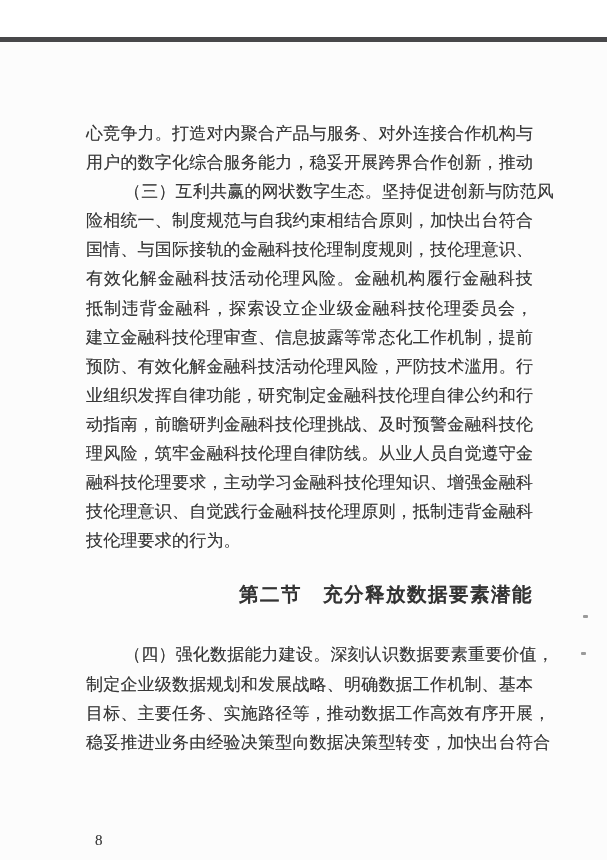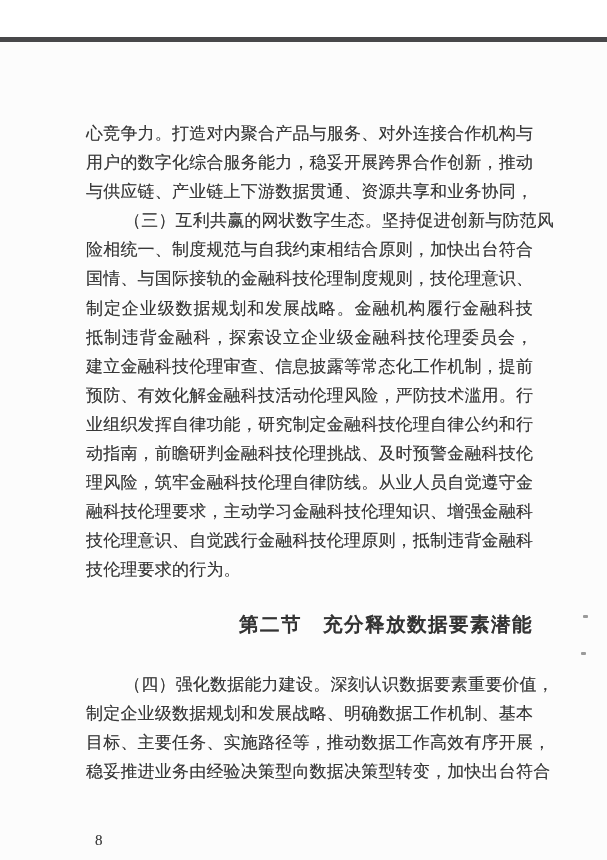--- a/index.html
+++ b/index.html
@@ -80,28 +80,27 @@
 
 <div class="page">
 
   <div class="top-bar"></div>
 
   <div class="text-block">
 
     <div class="para">
       <div class="ln">心竞争力。打造对内聚合产品与服务、对外连接合作机构与</div>
       <div class="ln">用户的数字化综合服务能力，稳妥开展跨界合作创新，推动</div>
-      <div class="ln">与供应链、产业链上下游数据贯通、资源共享和业务协同，</div>
     </div>
 
     <div class="para">
       <div class="ln ind">（三）互利共赢的网状数字生态。坚持促进创新与防范风</div>
       <div class="ln">险相统一、制度规范与自我约束相结合原则，加快出台符合</div>
       <div class="ln">国情、与国际接轨的金融科技伦理制度规则，技伦理意识、</div>
-      <div class="ln">制定企业级数据规划和发展战略。金融机构履行金融科技</div>
+      <div class="ln">有效化解金融科技活动伦理风险。金融机构履行金融科技</div>
       <div class="ln">抵制违背金融科，探索设立企业级金融科技伦理委员会，</div>
       <div class="ln">建立金融科技伦理审查、信息披露等常态化工作机制，提前</div>
       <div class="ln">预防、有效化解金融科技活动伦理风险，严防技术滥用。行</div>
       <div class="ln">业组织发挥自律功能，研究制定金融科技伦理自律公约和行</div>
       <div class="ln">动指南，前瞻研判金融科技伦理挑战、及时预警金融科技伦</div>
       <div class="ln">理风险，筑牢金融科技伦理自律防线。从业人员自觉遵守金</div>
       <div class="ln">融科技伦理要求，主动学习金融科技伦理知识、增强金融科</div>
       <div class="ln">技伦理意识、自觉践行金融科技伦理原则，抵制违背金融科</div>
       <div class="ln last">技伦理要求的行为。</div>
     </div>

